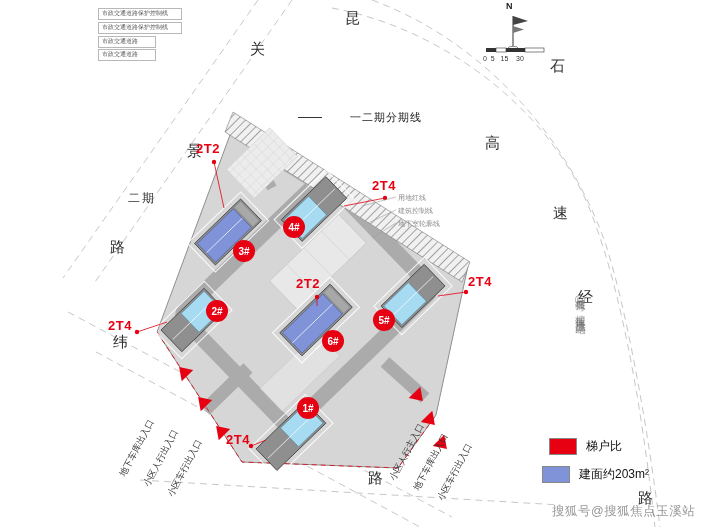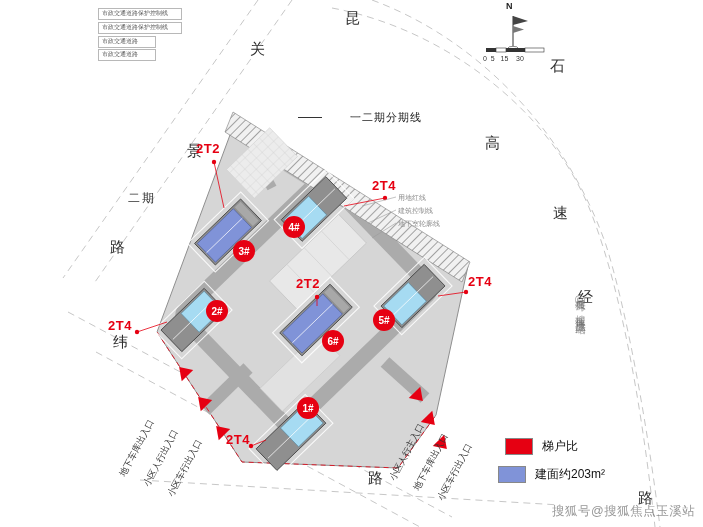--- a/index.html
+++ b/index.html
@@ -23,21 +23,21 @@
     font-size:6px; color:#555; padding:1px 3px; line-height:1.25;
   }
   .callout { position:absolute; font-size:7px; color:#8a8a8a; }
   .entr {
     position:absolute; font-size:9px; color:#333;
     transform:rotate(-62deg); transform-origin:0 100%;
   }
   .phase-line-label { font-size:11px; color:#1c1c1c; letter-spacing:1px; }
   .phase-line-tick { position:absolute; width:24px; border-top:1.6px solid #333; }
   .phase2 { font-size:12px; color:#2e2e2e; letter-spacing:2px; }
-  .legend-row { position:absolute; display:flex; align-items:center; gap:9px; }
+  .legend-row { position:absolute; display:flex; align-items:center; gap:9px;margin-left:44px; }
   .legend-sw { width:28px; height:17px; display:inline-block; border:0.5px solid #888; }
   .legend-label { font-size:12px; color:#111; }
   .wm-v {
     position:absolute; writing-mode:vertical-rl; font-size:10.5px;
     color:rgba(105,105,105,.62); letter-spacing:1.5px;
   }
   .wm-h { position:absolute; font-size:12.5px; color:rgba(100,100,100,.68); letter-spacing:.5px; }
   .north-n { font-size:9px; font-weight:bold; color:#222; }
   .scale-nums { font-size:7px; color:#333; white-space:pre; }
 </style>

